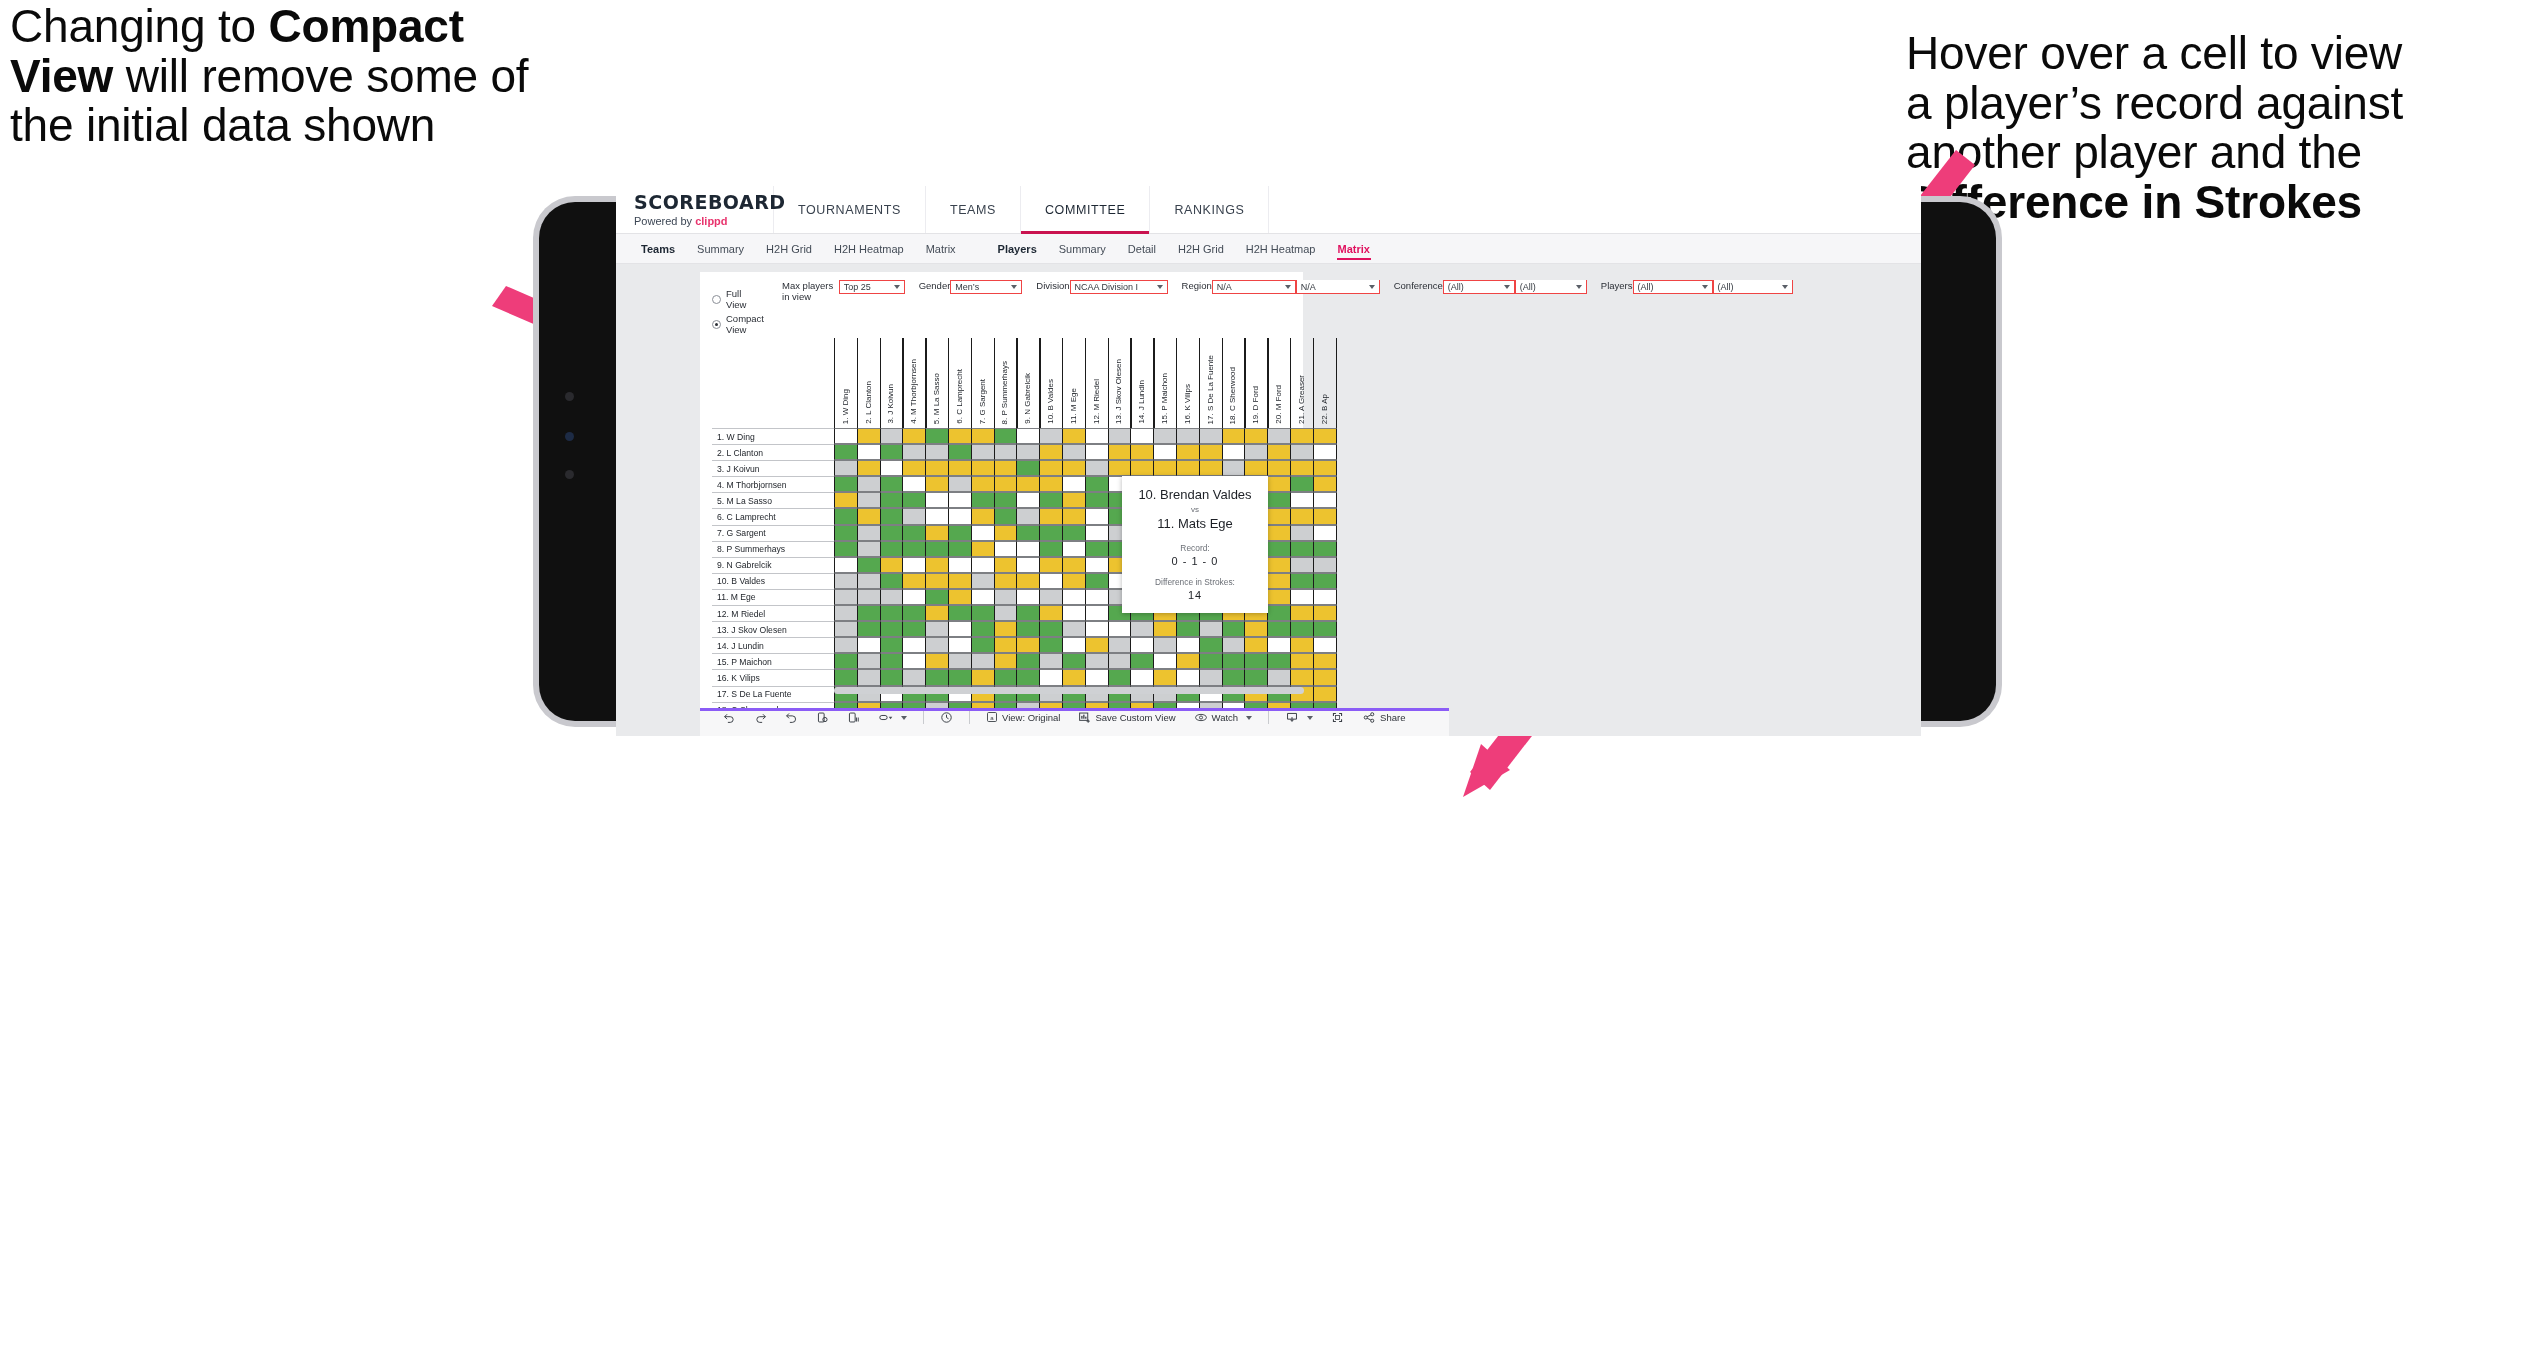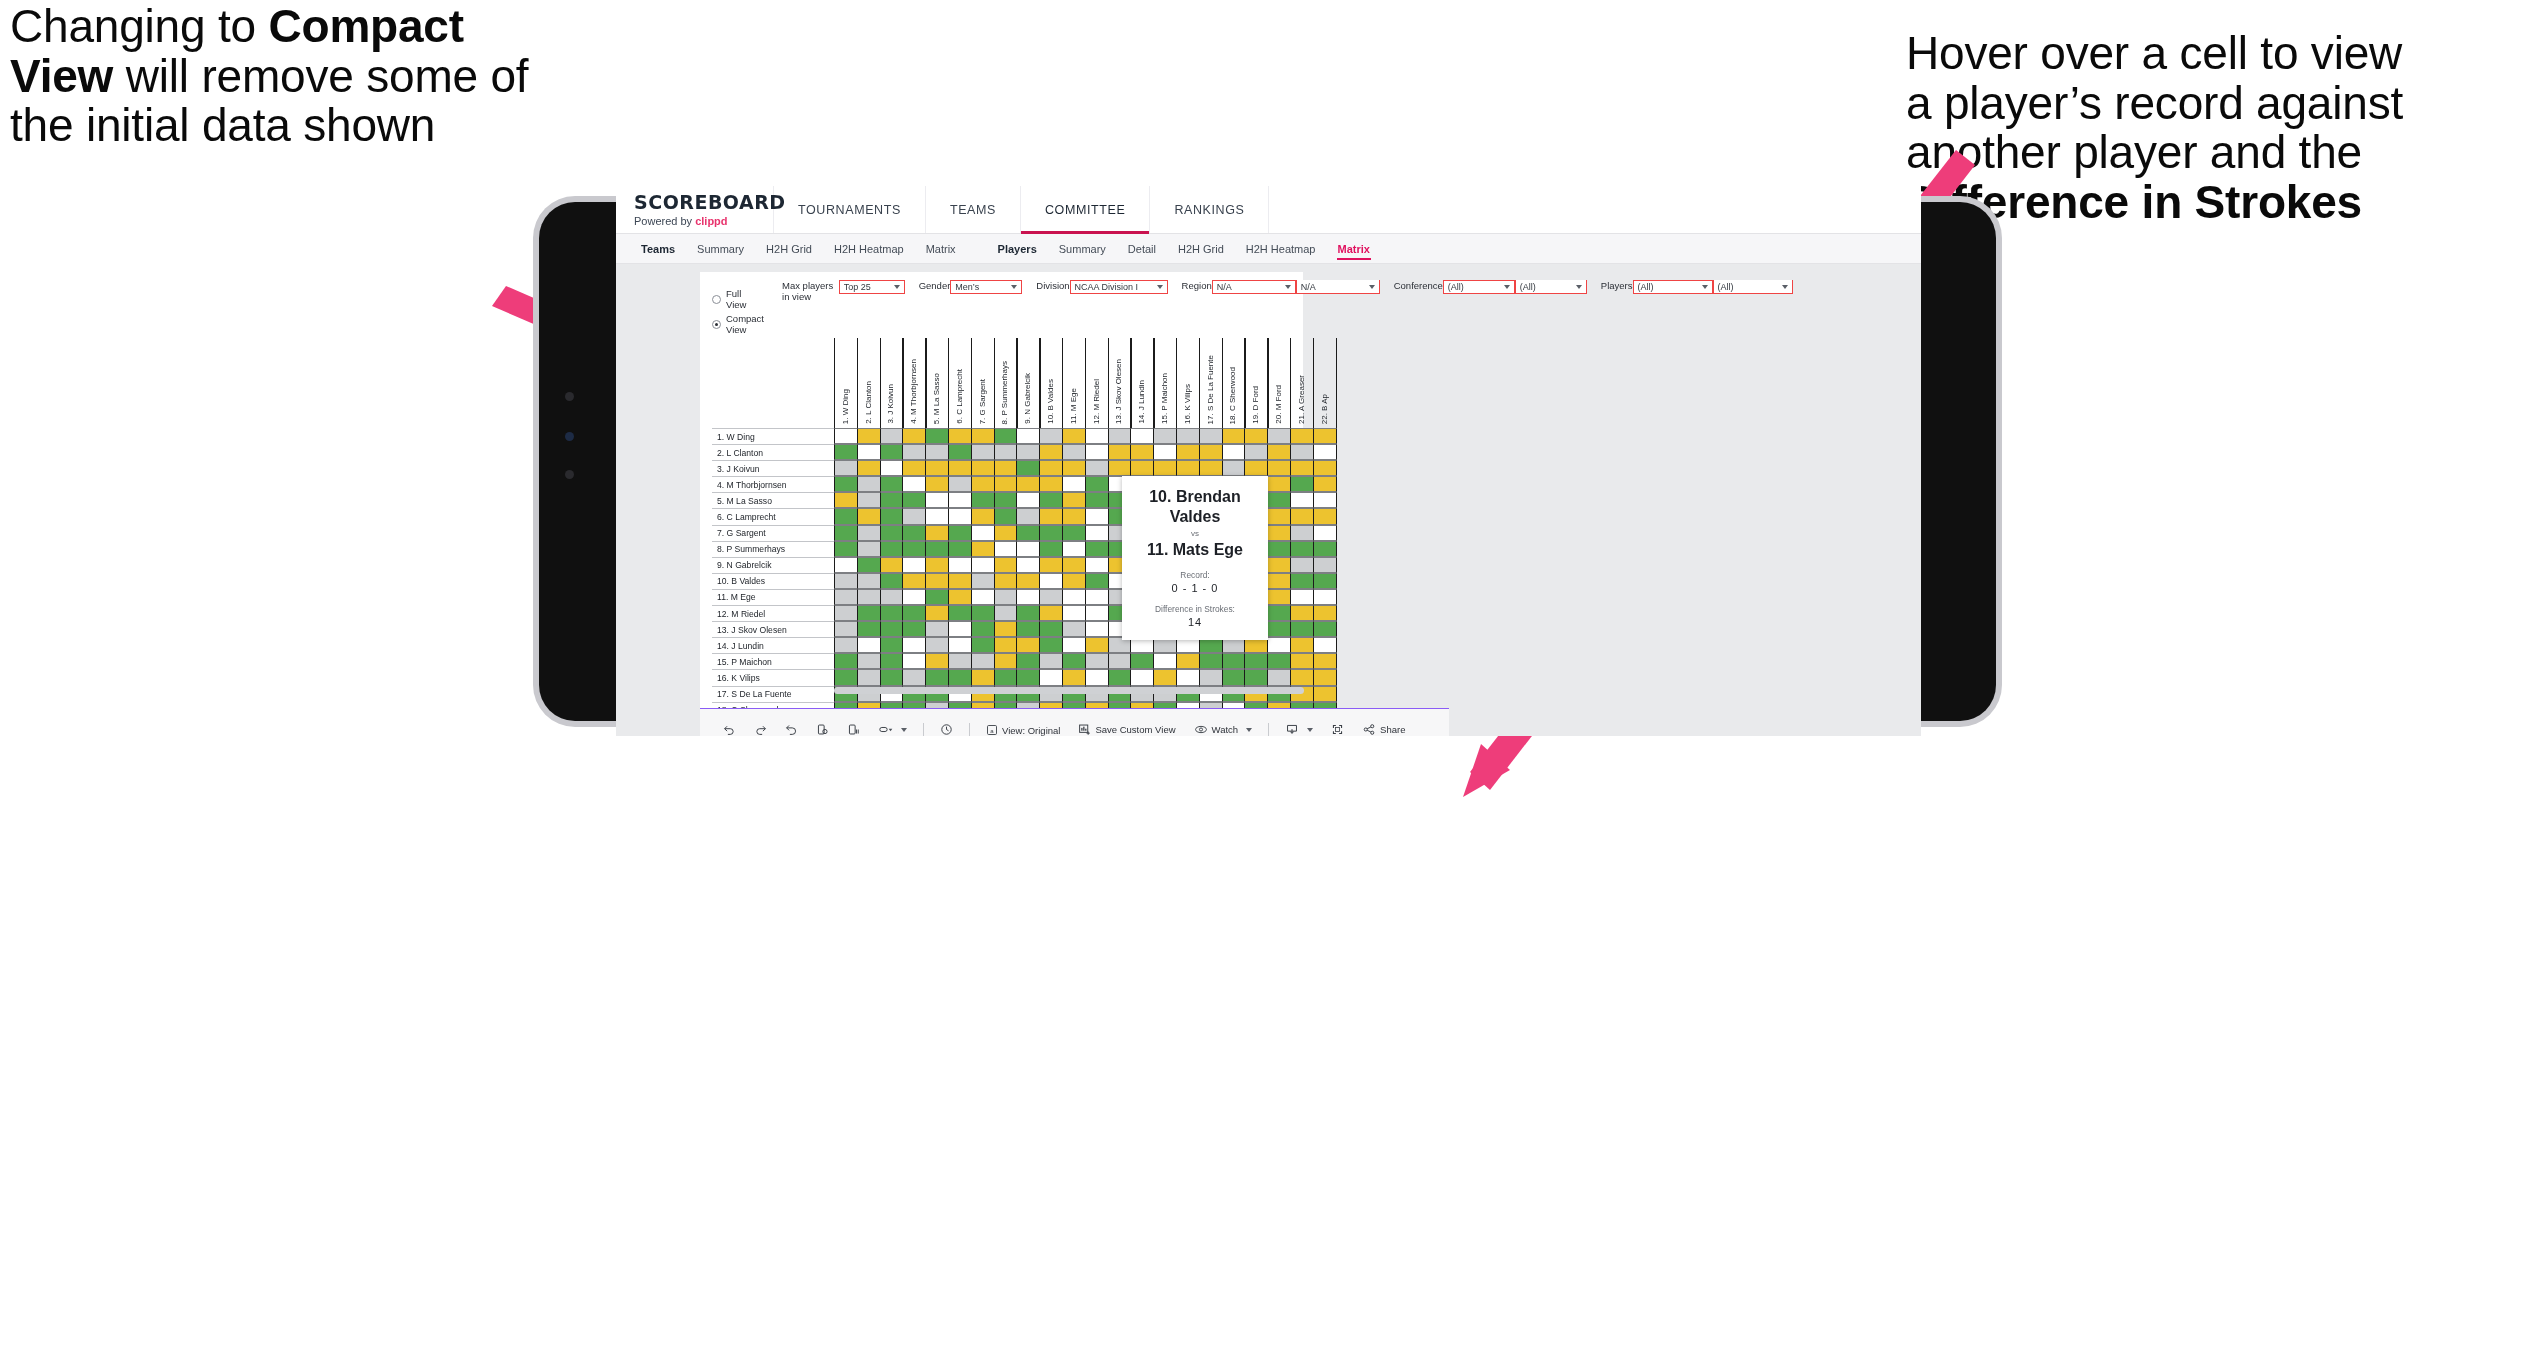--- a/index.html
+++ b/index.html
@@ -160,30 +160,30 @@
     position:absolute; left:134px; bottom:34px; width:470px; height:7px;
     background:#cfd1d4; border-radius:4px;
   }
 
   
   .tooltip {
     position:absolute; left:422px; top:204px; width:146px;
     background:#ffffff; box-shadow:0 1px 5px rgba(0,0,0,.28);
     padding:11px 8px 12px; text-align:center; z-index:9;
   }
-  .tt-name { font-size:16px; color:#1d2026; font-weight:700; line-height:1.25;}
+  .tt-name { font-size:13px; color:#1d2026; font-weight:400; line-height:1.25;}
   .tt-vs { font-size:8px; color:#6b6f76; margin:2px 0; }
   .tt-sec { font-size:8.4px; color:#6b6f76; margin-top:10px;}
   .tt-val { font-size:11px; color:#1d2026; font-weight:400; letter-spacing:1px; margin-top:2px;}
 
   
   .toolbar {
     position:absolute; left:84px; bottom:0; width:749px; height:28px;
-    background:#f7f7f8; border-top:1px solid #8b5cf6;
-    display:flex; align-items:flex-end; gap:0px; padding-left:14px;
+    background:#f7f7f8; border-top:3px solid #8b5cf6;
+    display:flex; align-items:flex-start; gap:0px; padding-left:14px;
     font-size:9.5px; color:#2f333a;
   }
   .tb { display:flex; align-items:center; gap:4px; padding:0 9px; cursor:pointer; }
   .tb svg { display:block; }
   .sep { width:1px; height:13px; background:#c9cbcf; margin:0 7px; }
 </style>
 </head>
 <body>
 
 <div class="annot left">

